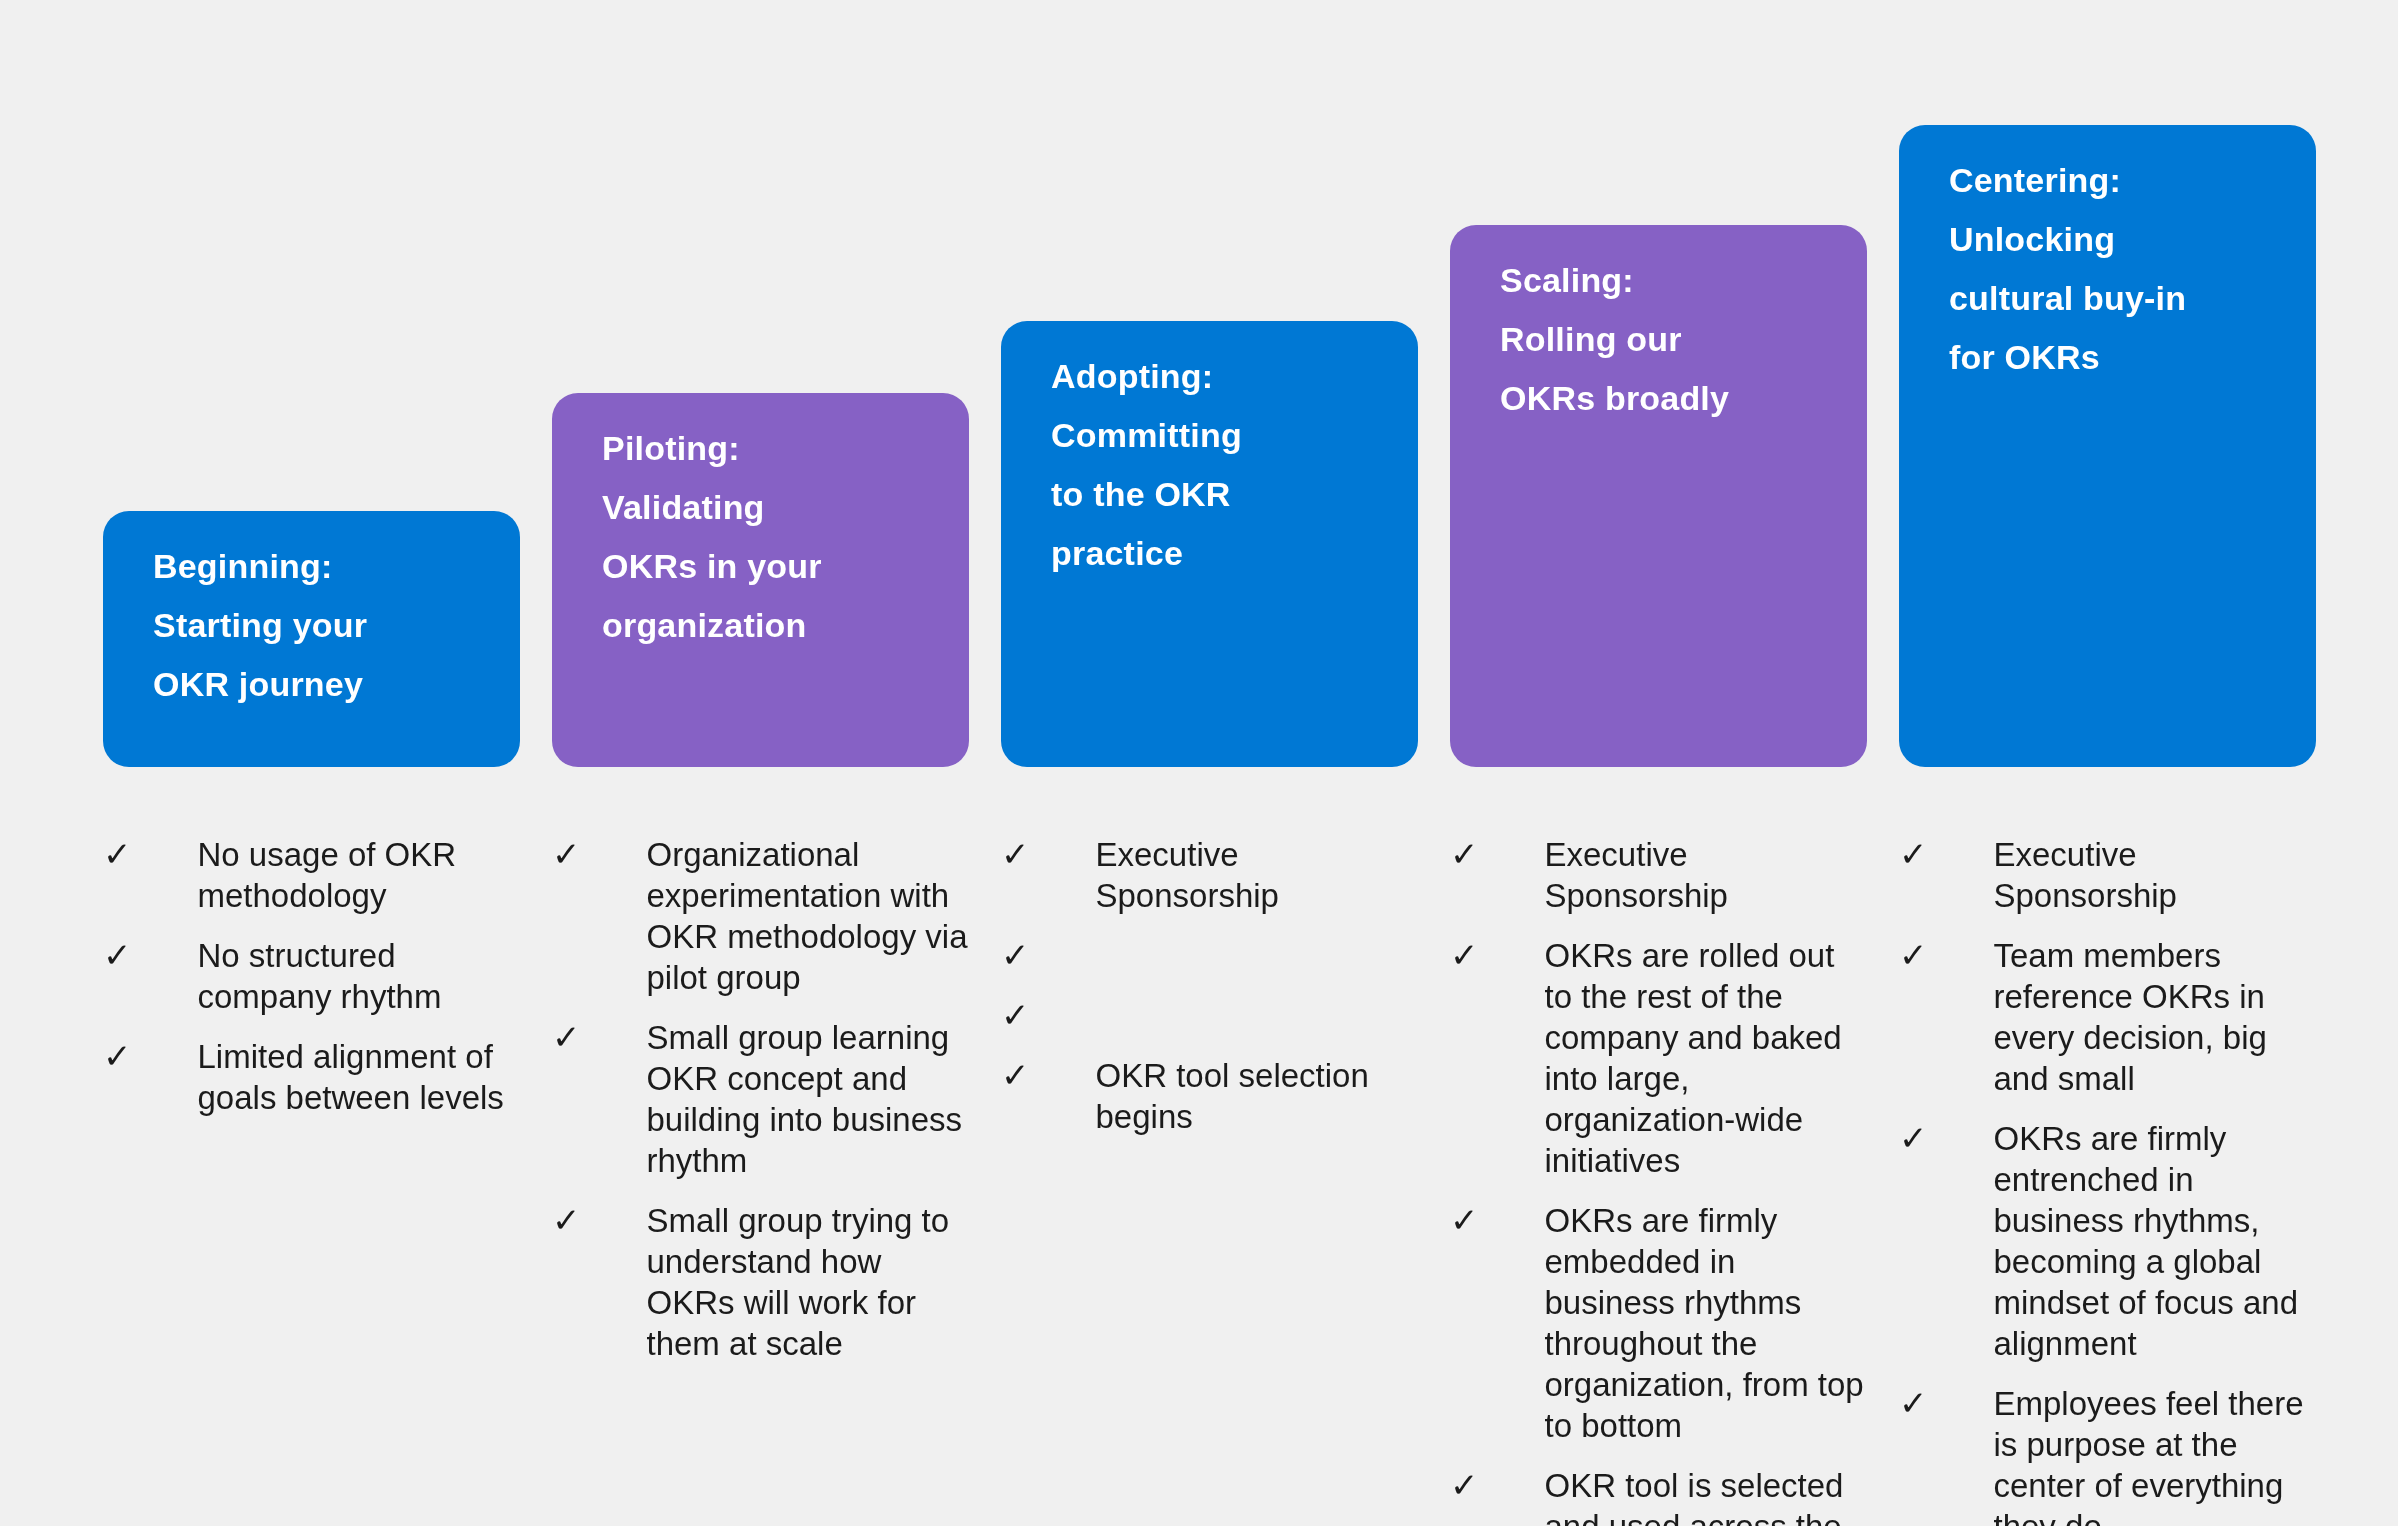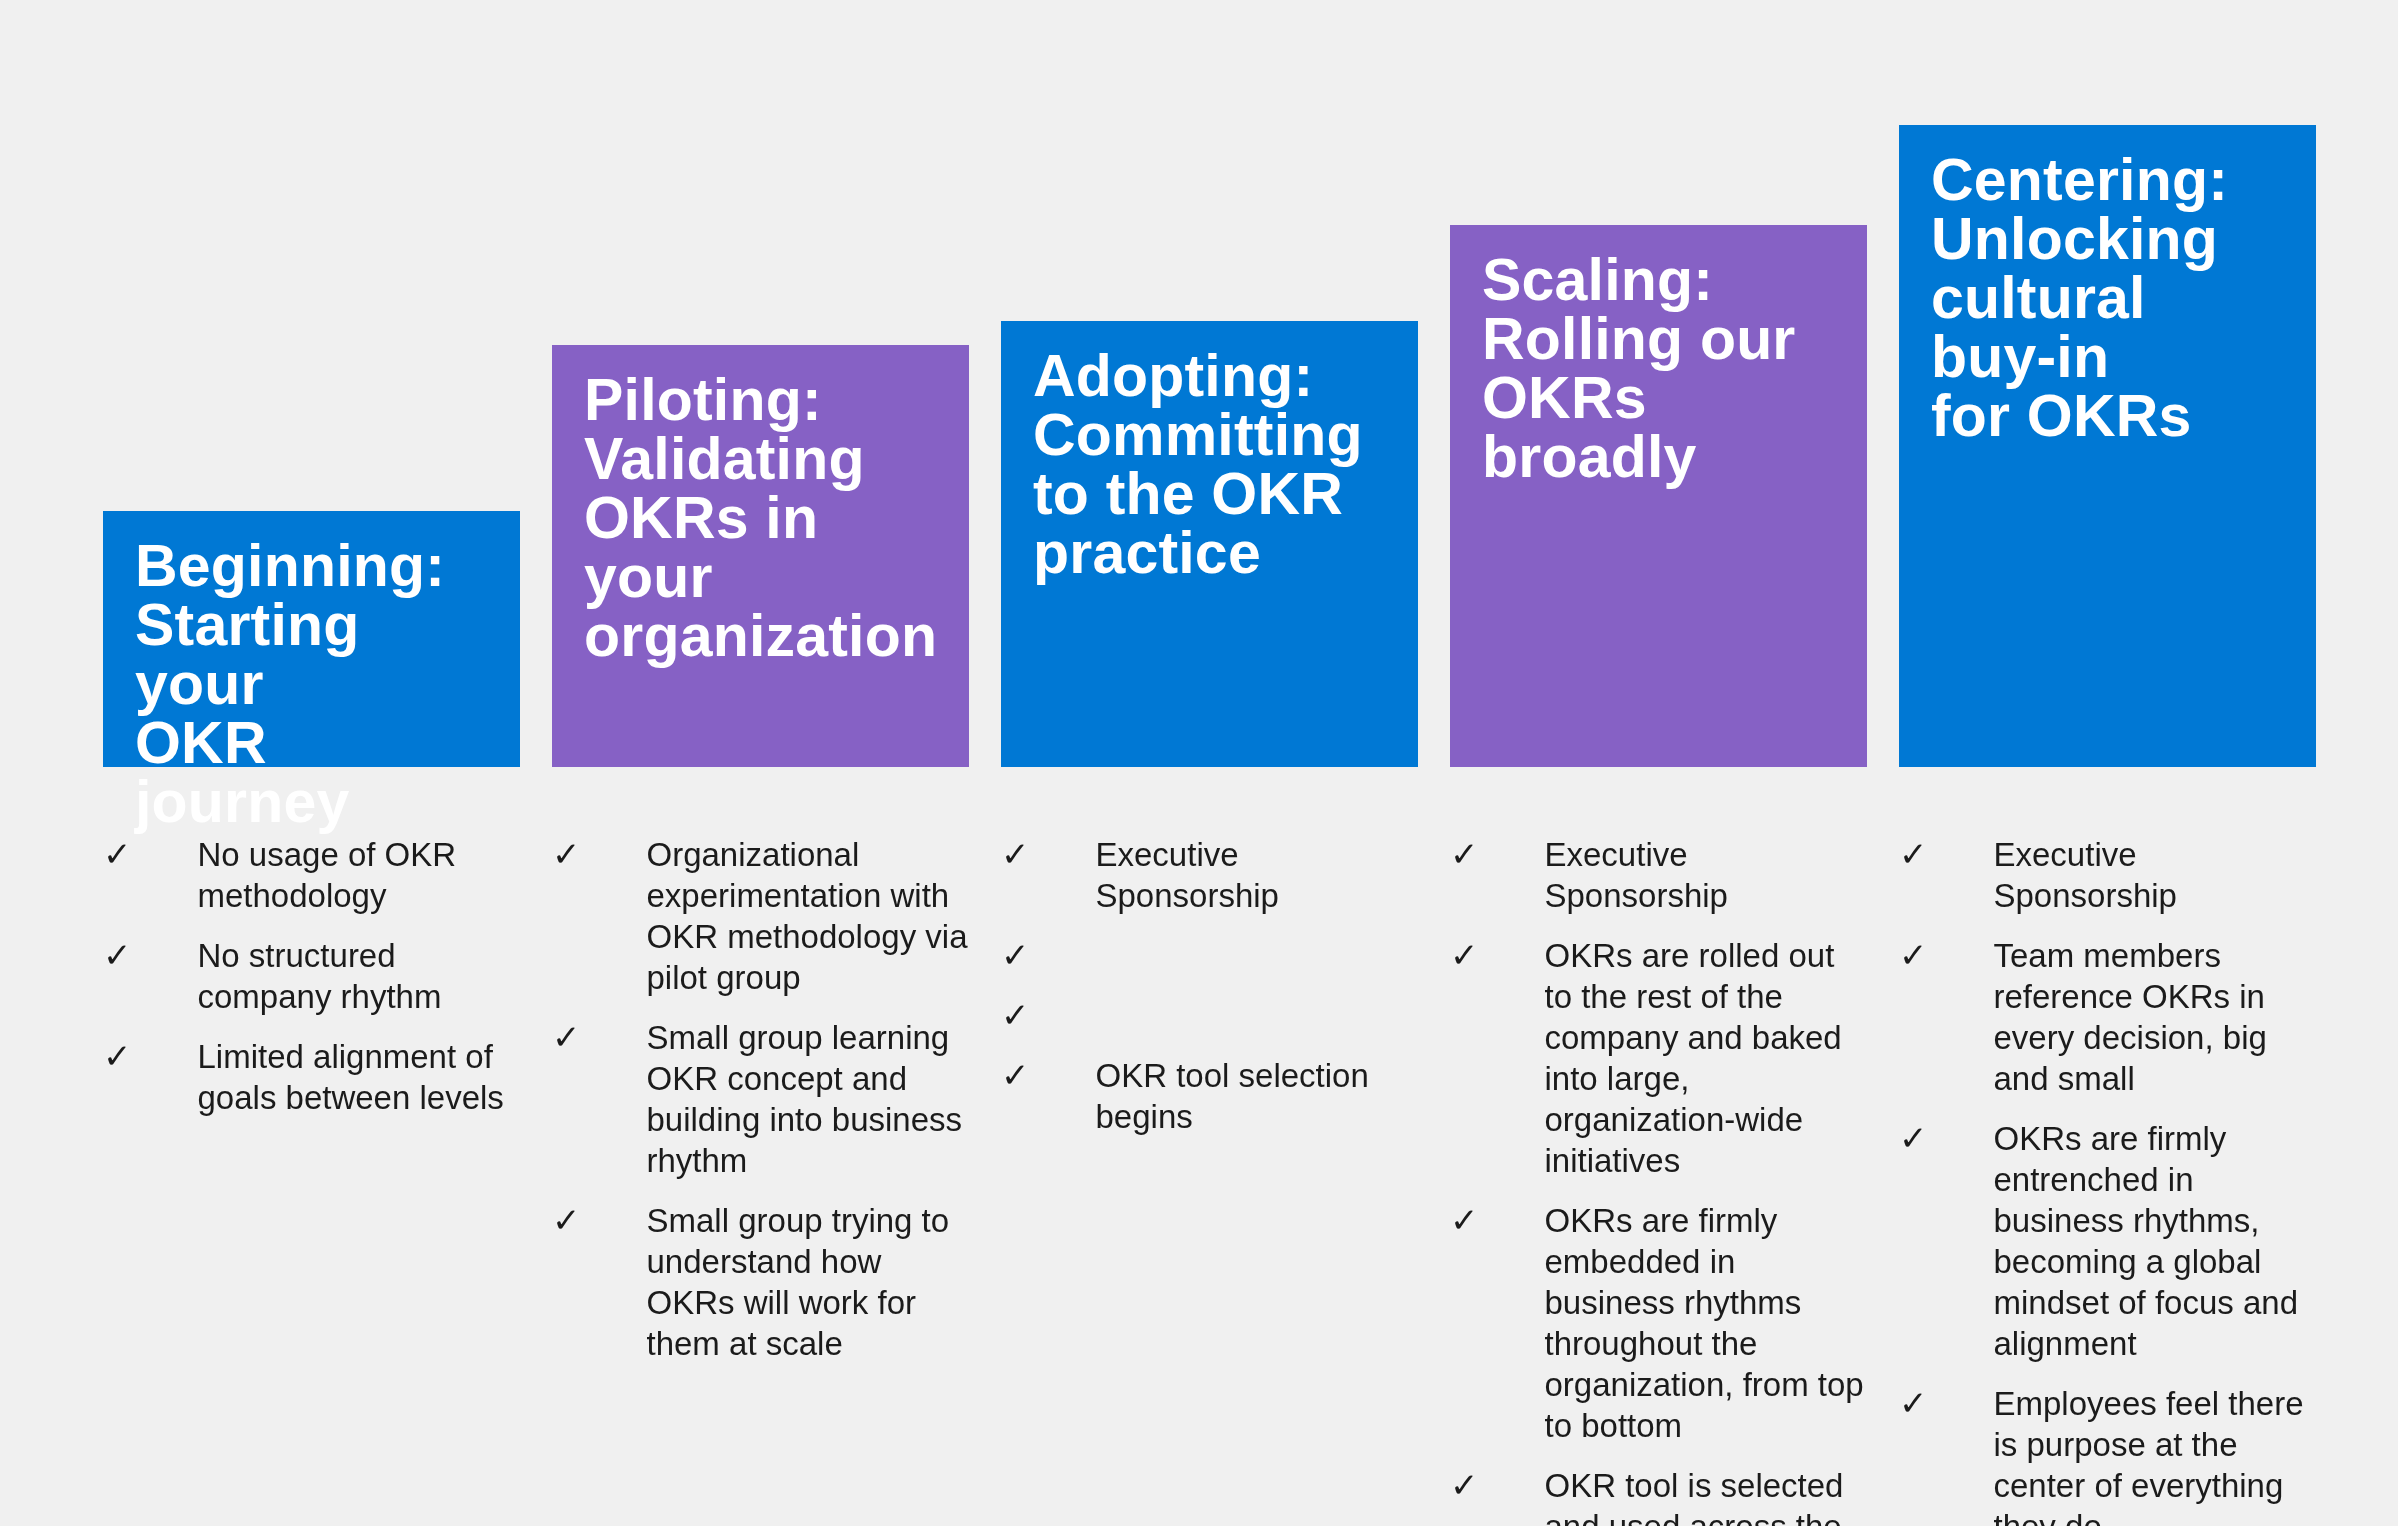--- a/index.html
+++ b/index.html
@@ -28,26 +28,27 @@
   }
   .header-zone {
     height: 642px;
     display: flex;
     align-items: flex-end;
   }
   .header-box {
     width: 100%;
     box-sizing: border-box;
     color: #FFFFFF;
-    font-size: 59px;
+    font-size: 34px;
     line-height: 59px;
     font-weight: 600;
-    padding: 26px 34px 26px 32px;
+    padding: 26px 34px 26px 50px;
     white-space: pre-line;
     letter-spacing: 0.2px;
+    border-radius: 26px;
   }
   .stage-blue .header-box   { background: #0078D4; }
   .stage-purple .header-box { background: #8661C5; margin-top: 31px; }
   .checklist {
     list-style: none;
     margin: 67px 0 0 0;
     padding: 0;
   }
   .item {
     display: flex;
@@ -94,21 +95,21 @@
         </li>
         <li class="item">
           <span class="check">✓</span>
           <span class="item-text">Limited alignment of goals between levels</span>
         </li>
       </ul>
     </div>
 
     <div class="column stage-purple">
       <div class="header-zone">
-        <div class="header-box" style="height:422px">Piloting:
+        <div class="header-box" style="height:374px">Piloting:
 Validating
 OKRs in your
 organization</div>
       </div>
       <ul class="checklist">
         <li class="item">
           <span class="check">✓</span>
           <span class="item-text">Organizational experimentation with OKR methodology via pilot group</span>
         </li>
         <li class="item">

